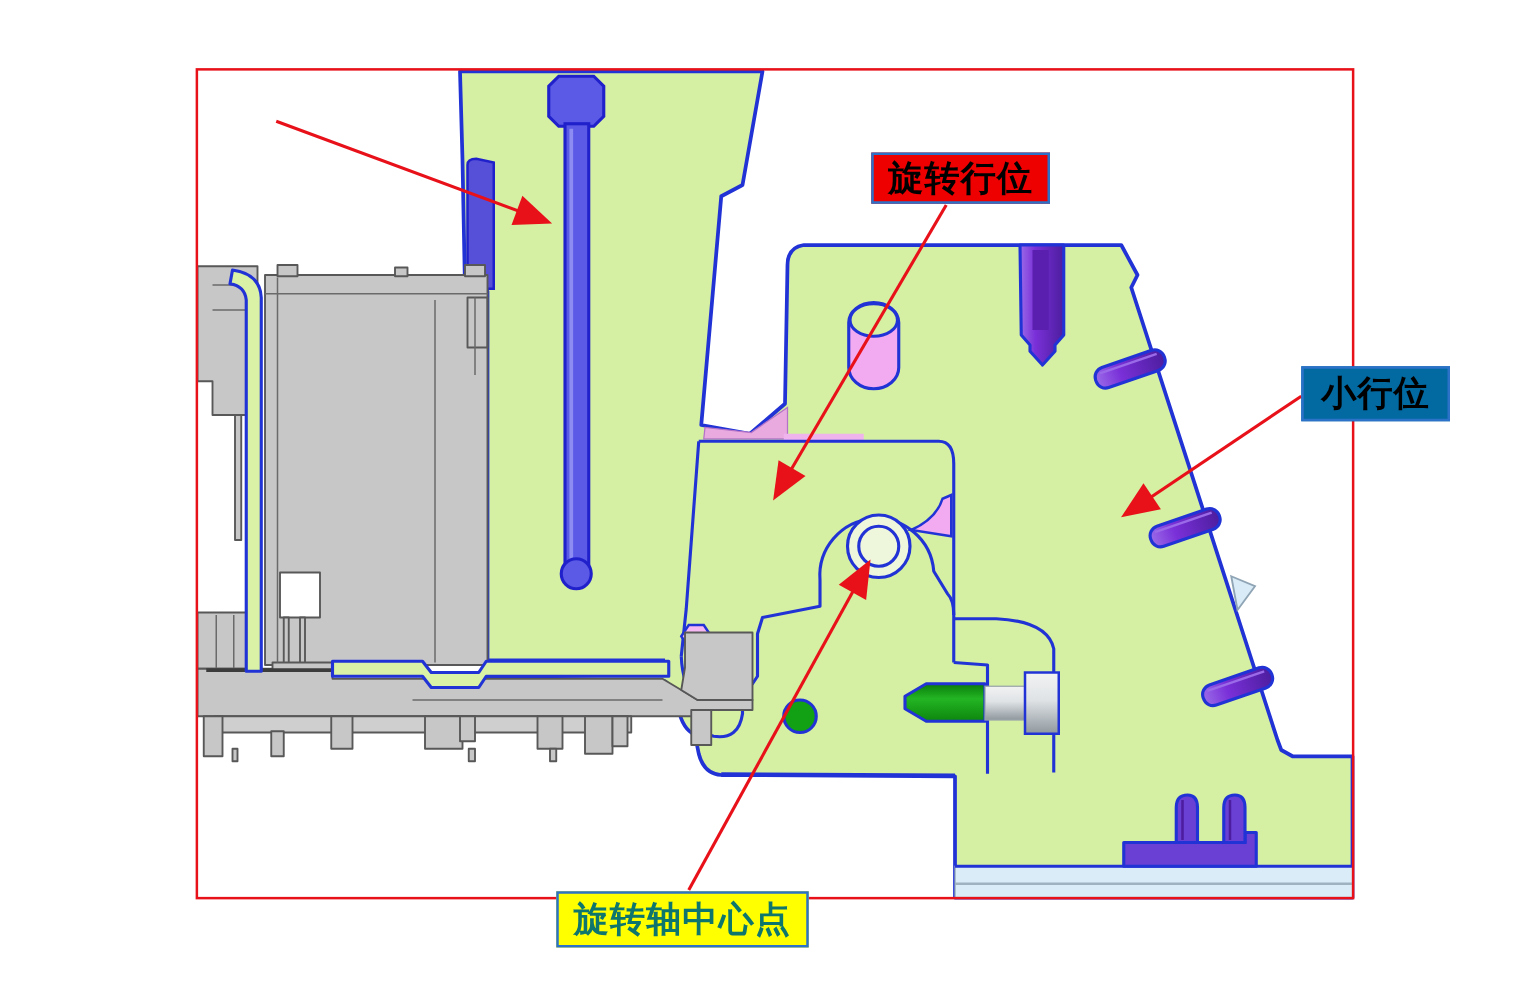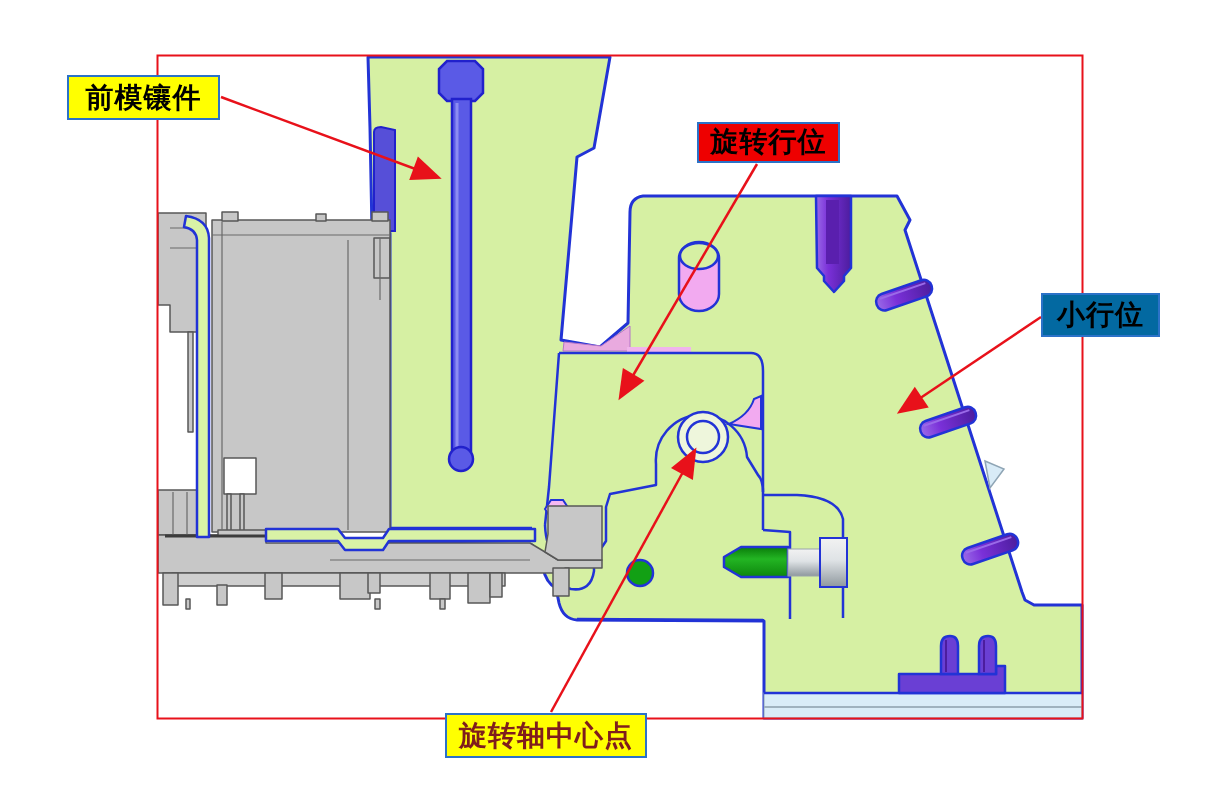--- a/index.html
+++ b/index.html
@@ -185,29 +185,26 @@
   <rect x="157.5" y="55.5" width="925" height="663" fill="none" stroke="#e8111a" stroke-width="2"></rect>
 
   <g stroke="#e8111a" stroke-width="2.5" fill="none">
     <line x1="221" y1="97" x2="437" y2="177" marker-end="url(#ah)"></line>
     <line x1="757" y1="164" x2="621" y2="396" marker-end="url(#ah)"></line>
     <line x1="1041" y1="317" x2="901" y2="411" marker-end="url(#ah)"></line>
     <line x1="551" y1="712" x2="694" y2="452" marker-end="url(#ah)"></line>
   </g>
 </svg>
 
-<div class="callout" style="left: 67px; top: 75px; width: 153px; height: 45px; background-color: rgb(255, 255, 0); border-color: rgb(43, 114, 200); color: rgb(0, 0, 0);">
-  <span>前模镶件</span>
-</div>
-
-<div class="callout" style="left: 697px; top: 122px; width: 143px; height: 41px; background-color: rgb(238, 0, 0); border-color: rgb(43, 114, 200); color: rgb(0, 0, 0); align-items: flex-end;">
+
+<div class="callout" style="left: 697px; top: 122px; width: 143px; height: 41px; background-color: rgb(238, 0, 0); border-color: rgb(43, 114, 200); color: rgb(0, 0, 0);">
   <span>旋转行位</span>
 </div>
 
 <div class="callout" style="left: 1041px; top: 293px; width: 119px; height: 44px; background-color: #0369a1; border-color: rgb(43, 114, 200); color: rgb(0, 0, 0);">
   <span>小行位</span>
 </div>
 
-<div class="callout" style="left: 445px; top: 713px; width: 202px; height: 45px; background-color: rgb(255, 255, 0); border-color: rgb(43, 114, 200); color: #7f1d1d;">
+<div class="callout" style="left: 445px; top: 713px; width: 202px; height: 45px; background-color: rgb(255, 255, 0); border-color: rgb(43, 114, 200); color: #0f766e;">
   <span>旋转轴中心点</span>
 </div>
 
 </div>
 
 </body></html>

